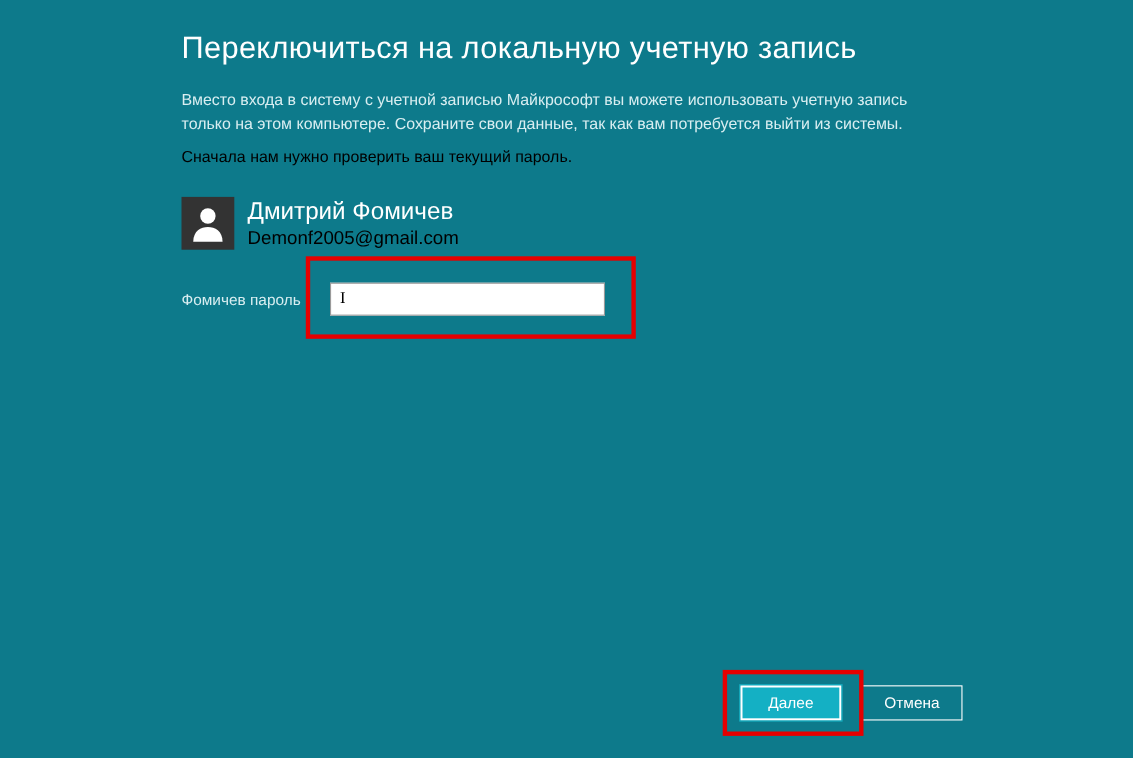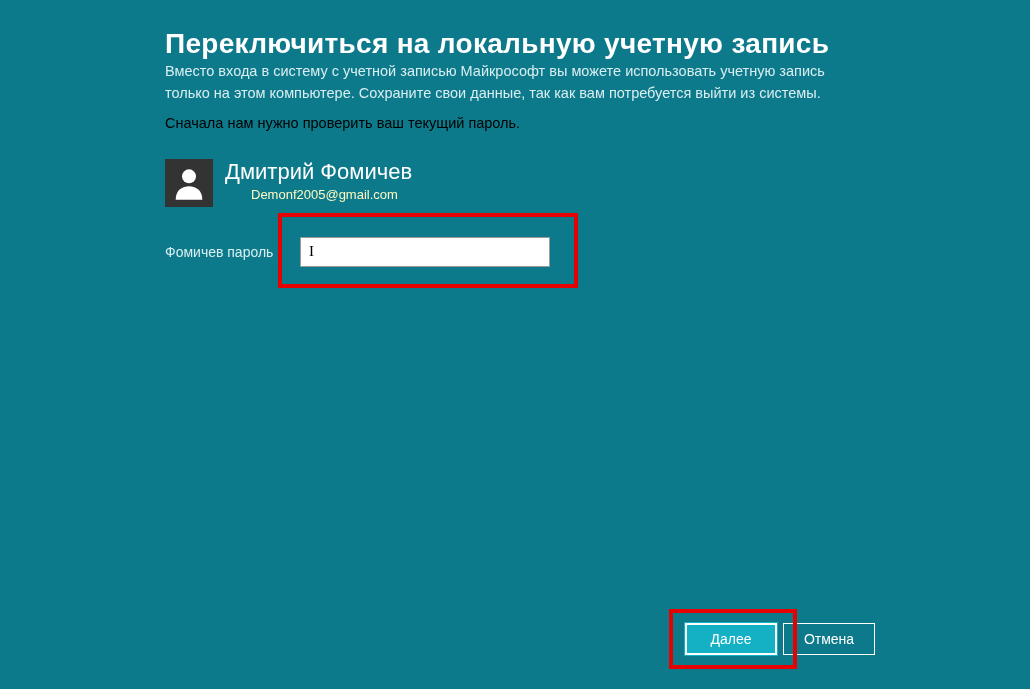--- a/index.html
+++ b/index.html
@@ -14,22 +14,23 @@
       font-family: "Segoe UI", Arial, sans-serif;
       color: #ffffff;
       position: relative;
       overflow: hidden;
     }
     .content {
       padding: 28px 165px 0 165px;
     }
     .page-title {
       font-size: 28px;
-      font-weight: 700;
+      font-weight: 400;
       color: #ffffff;
+      margin-bottom: 20px;
       letter-spacing: 0.3px;
     }
     .description {
       font-size: 14.5px;
       line-height: 1.55;
       color: #d9eef1;
       margin-bottom: 10px;
       max-width: 680px;
     }
     .subdescription {
@@ -62,24 +63,23 @@
       flex-direction: column;
       justify-content: center;
     }
     .user-name {
       font-size: 22px;
       font-weight: 300;
       color: #ffffff;
       line-height: 1.2;
     }
     .user-email {
-      font-size: 13px;
-      color: #fef9c3;
+      font-size: 17px;
+      color: #000000;
       margin-top: 2px;
-      margin-left: 26px;
     }
     .password-row {
       display: flex;
       align-items: center;
       position: relative;
     }
     .password-label {
       font-size: 14px;
       color: #d9eef1;
       width: 135px;
@@ -106,21 +106,21 @@
       top: -24px;
       width: 300px;
       height: 75px;
       pointer-events: none;
     }
     .footer-buttons {
       position: absolute;
       bottom: 34px;
       right: 155px;
       display: flex;
-      gap: 6px;
+      gap: 18px;
       align-items: center;
     }
     .btn {
       min-width: 92px;
       height: 32px;
       font-size: 14px;
       color: #ffffff;
       background: transparent;
       border: 1.5px solid #ffffff;
       cursor: pointer;

